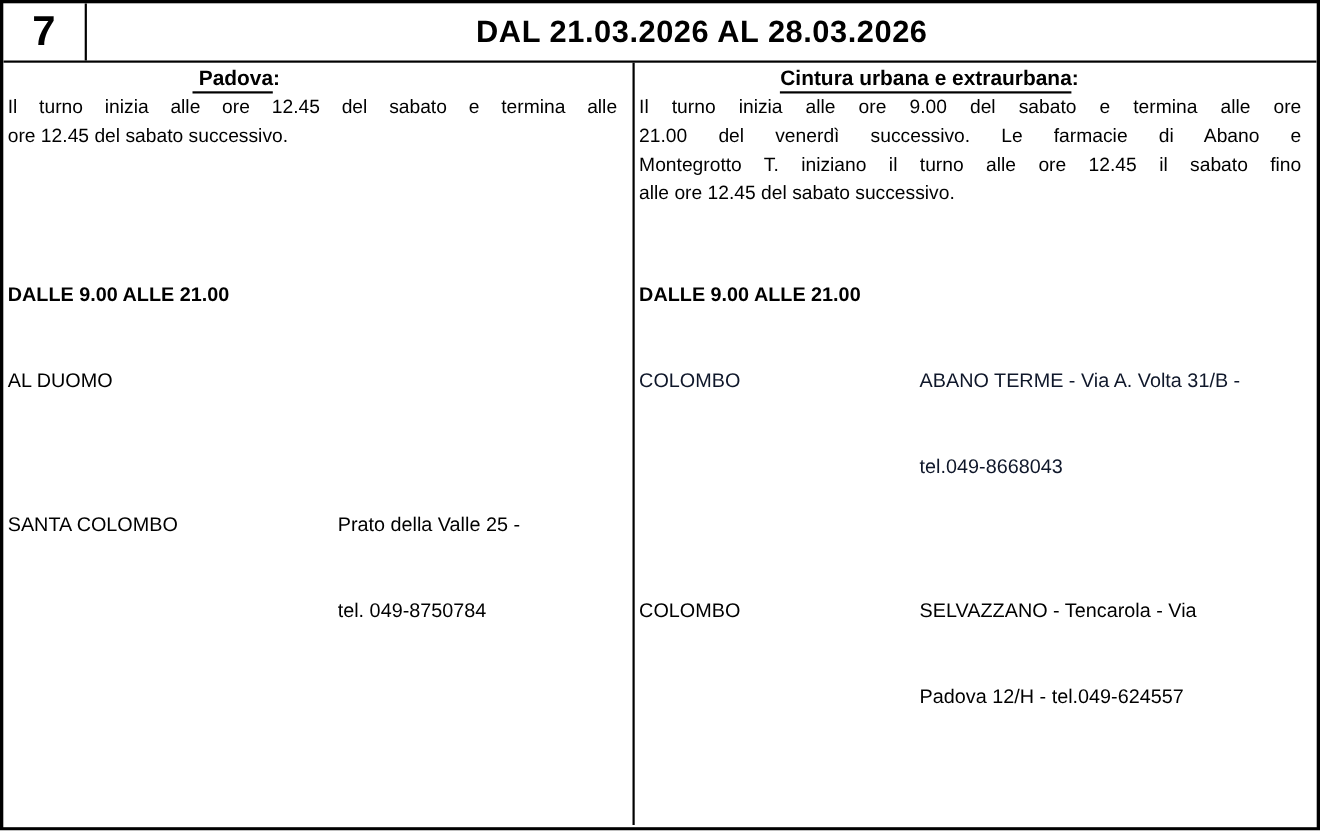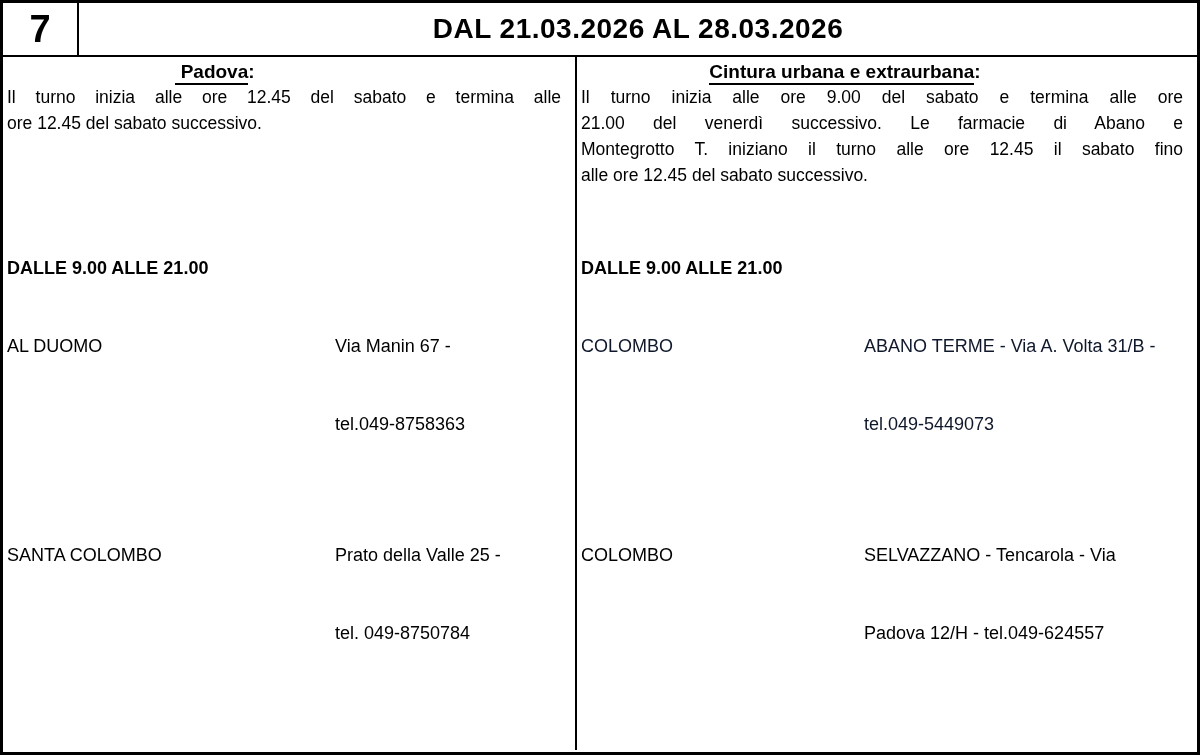--- a/index.html
+++ b/index.html
@@ -66,21 +66,21 @@
   }
   .jline { text-align: justify; text-align-last: justify; }
   .jline.last { text-align-last: left; }
 
   .sec-title {
     font-weight: bold;
     font-size: 18px;
     line-height: 26px;
     white-space: nowrap;
   }
-  .entry { display: flex; margin-bottom: 1px; gap: 28px; }
+  .entry { display: flex; margin-bottom: 1px; }
   .entry div { font-size: 18px; line-height: 26px; white-space: pre-wrap; }
   .ename { width: 300px; flex: none; }
   .col-right .ename { width: 255px; }
   .eaddr { flex: 1; }
 
   
   .ml-s0 { margin-top: 119px; }
   .mr-s0 { margin-top: 67px; }
 
   .green, .green div { color: #0f172a; }
@@ -104,24 +104,20 @@
       <div class="intro">
         <div class="jline">Il turno inizia alle ore 12.45 del sabato e termina alle</div>
         <div class="jline last">ore 12.45 del sabato successivo.</div>
       </div>
 
       <div class="sec-title ml-s0">DALLE 9.00 ALLE 21.00</div>
 
       <div class="entry">
         <div class="ename">
           <div>AL DUOMO</div>
-        </div>
-        <div class="eaddr">
-          <div>Via Manin 67 -</div>
-          <div>tel.049-8758363</div>
         </div>
       </div>
       <div class="entry">
         <div class="ename">
           <div>SANTA COLOMBO</div>
         </div>
         <div class="eaddr">
           <div>Prato della Valle 25 -</div>
           <div>tel. 049-8750784</div>
         </div>
@@ -150,21 +146,21 @@
       </div>
 
       <div class="sec-title mr-s0">DALLE 9.00 ALLE 21.00</div>
 
       <div class="entry green">
         <div class="ename">
           <div>COLOMBO</div>
         </div>
         <div class="eaddr">
           <div>ABANO TERME - Via A. Volta 31/B -</div>
-          <div>tel.049-5449073</div>
+          <div>tel.049-8668043</div>
         </div>
       </div>
       <div class="entry">
         <div class="ename">
           <div>COLOMBO</div>
         </div>
         <div class="eaddr">
           <div>SELVAZZANO - Tencarola - Via</div>
           <div>Padova 12/H - tel.049-624557</div>
         </div>

